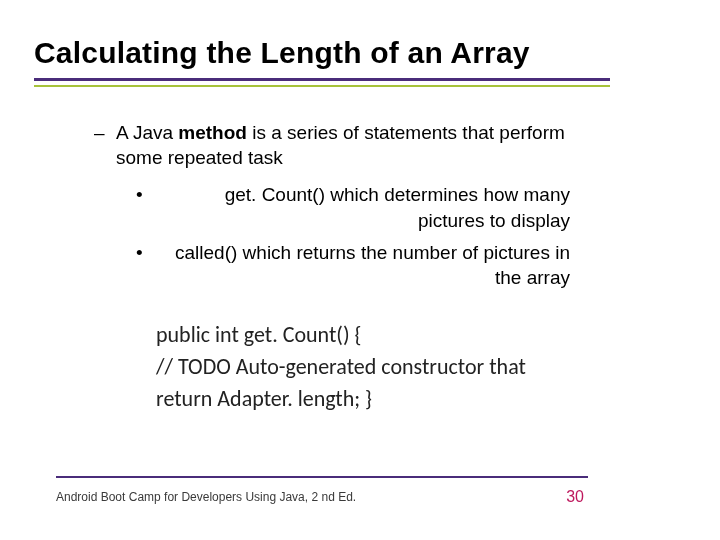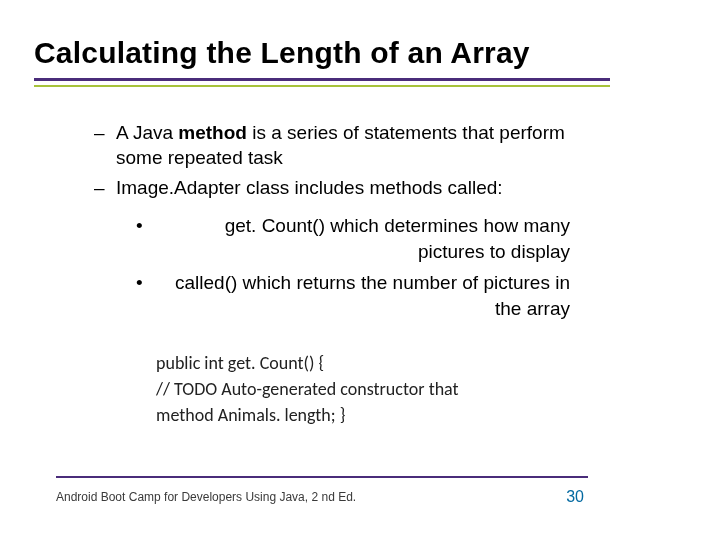--- a/index.html
+++ b/index.html
@@ -9,54 +9,51 @@
   .title-underline { height: 3px; background: #4a2c7a; margin-top: 2px; margin-bottom: 4px; width: 100%; }
   .title-underline2 { height: 2px; background: #a7c23b; width: 100%; }
   .body { margin-top: 34px; padding-left: 60px; padding-right: 40px; }
   .dash-list { list-style: none; }
   .dash-list > li { position: relative; font-size: 19px; line-height: 1.3; margin-bottom: 6px; padding-left: 22px; }
   .dash-list > li::before { content: "–"; position: absolute; left: 0; top: 0; }
   .bullet-list { list-style: none; margin-top: 12px; margin-left: 42px; text-align: right; }
   .bullet-list > li { position: relative; font-size: 19px; line-height: 1.35; margin-bottom: 6px; padding-left: 18px; }
   .bullet-list > li::before { content: "•"; position: absolute; left: 0; top: 0; }
   .bold { font-weight: bold; }
-  .code-block { margin-top: 28px; margin-left: 62px; font-family: Calibri, Arial, sans-serif; font-size: 18px; line-height: 1.45; color: #222; }
+  .code-block { margin-top: 28px; margin-left: 62px; font-family: Calibri, Arial, sans-serif; font-size: 22px; line-height: 1.45; color: #222; }
   .footer { position: absolute; left: 56px; right: 56px; bottom: 34px; }
   .footer-rule { height: 2px; background: #4a2c7a; margin-bottom: 10px; }
   .footer-row { display: flex; justify-content: space-between; align-items: center; text-align: center; }
   .footer-text { font-size: 12px; color: #3a3a3a; }
-  .page-num { font-size: 16px; color: #0369a1; font-weight: 500; padding-right: 4px; }
+  .page-num { font-size: 16px; color: #be185d; font-weight: 500; padding-right: 4px; }
 </style>
 </head>
 <body>
 
 <div class="slide">
 
   <div class="title">Calculating the Length of an Array</div>
   <div class="title-underline"></div>
   <div class="title-underline2"></div>
 
   <div class="body">
     <ul class="dash-list">
       <li>
         <span>A Java </span><span class="bold">method</span><span> is a series of statements that perform some repeated task</span>
       </li>
-      <li>
-        <span>Image.Adapter class includes methods called:</span>
-      </li>
     </ul>
     <ul class="bullet-list">
       <li><span>get. Count() which determines how many pictures to display</span></li>
       <li><span>called() which returns the number of pictures in the array</span></li>
     </ul>
 
     <div class="code-block">
       <div>public int get. Count() {</div>
       <div>// TODO Auto-generated constructor that</div>
-      <div>method Animals. length; }</div>
+      <div>return Adapter. length; }</div>
     </div>
   </div>
 
   <div class="footer">
     <div class="footer-rule"></div>
     <div class="footer-row">
       <div class="footer-text">Android Boot Camp for Developers Using Java, 2 nd Ed.</div>
       <div class="page-num">30</div>
     </div>
   </div>

